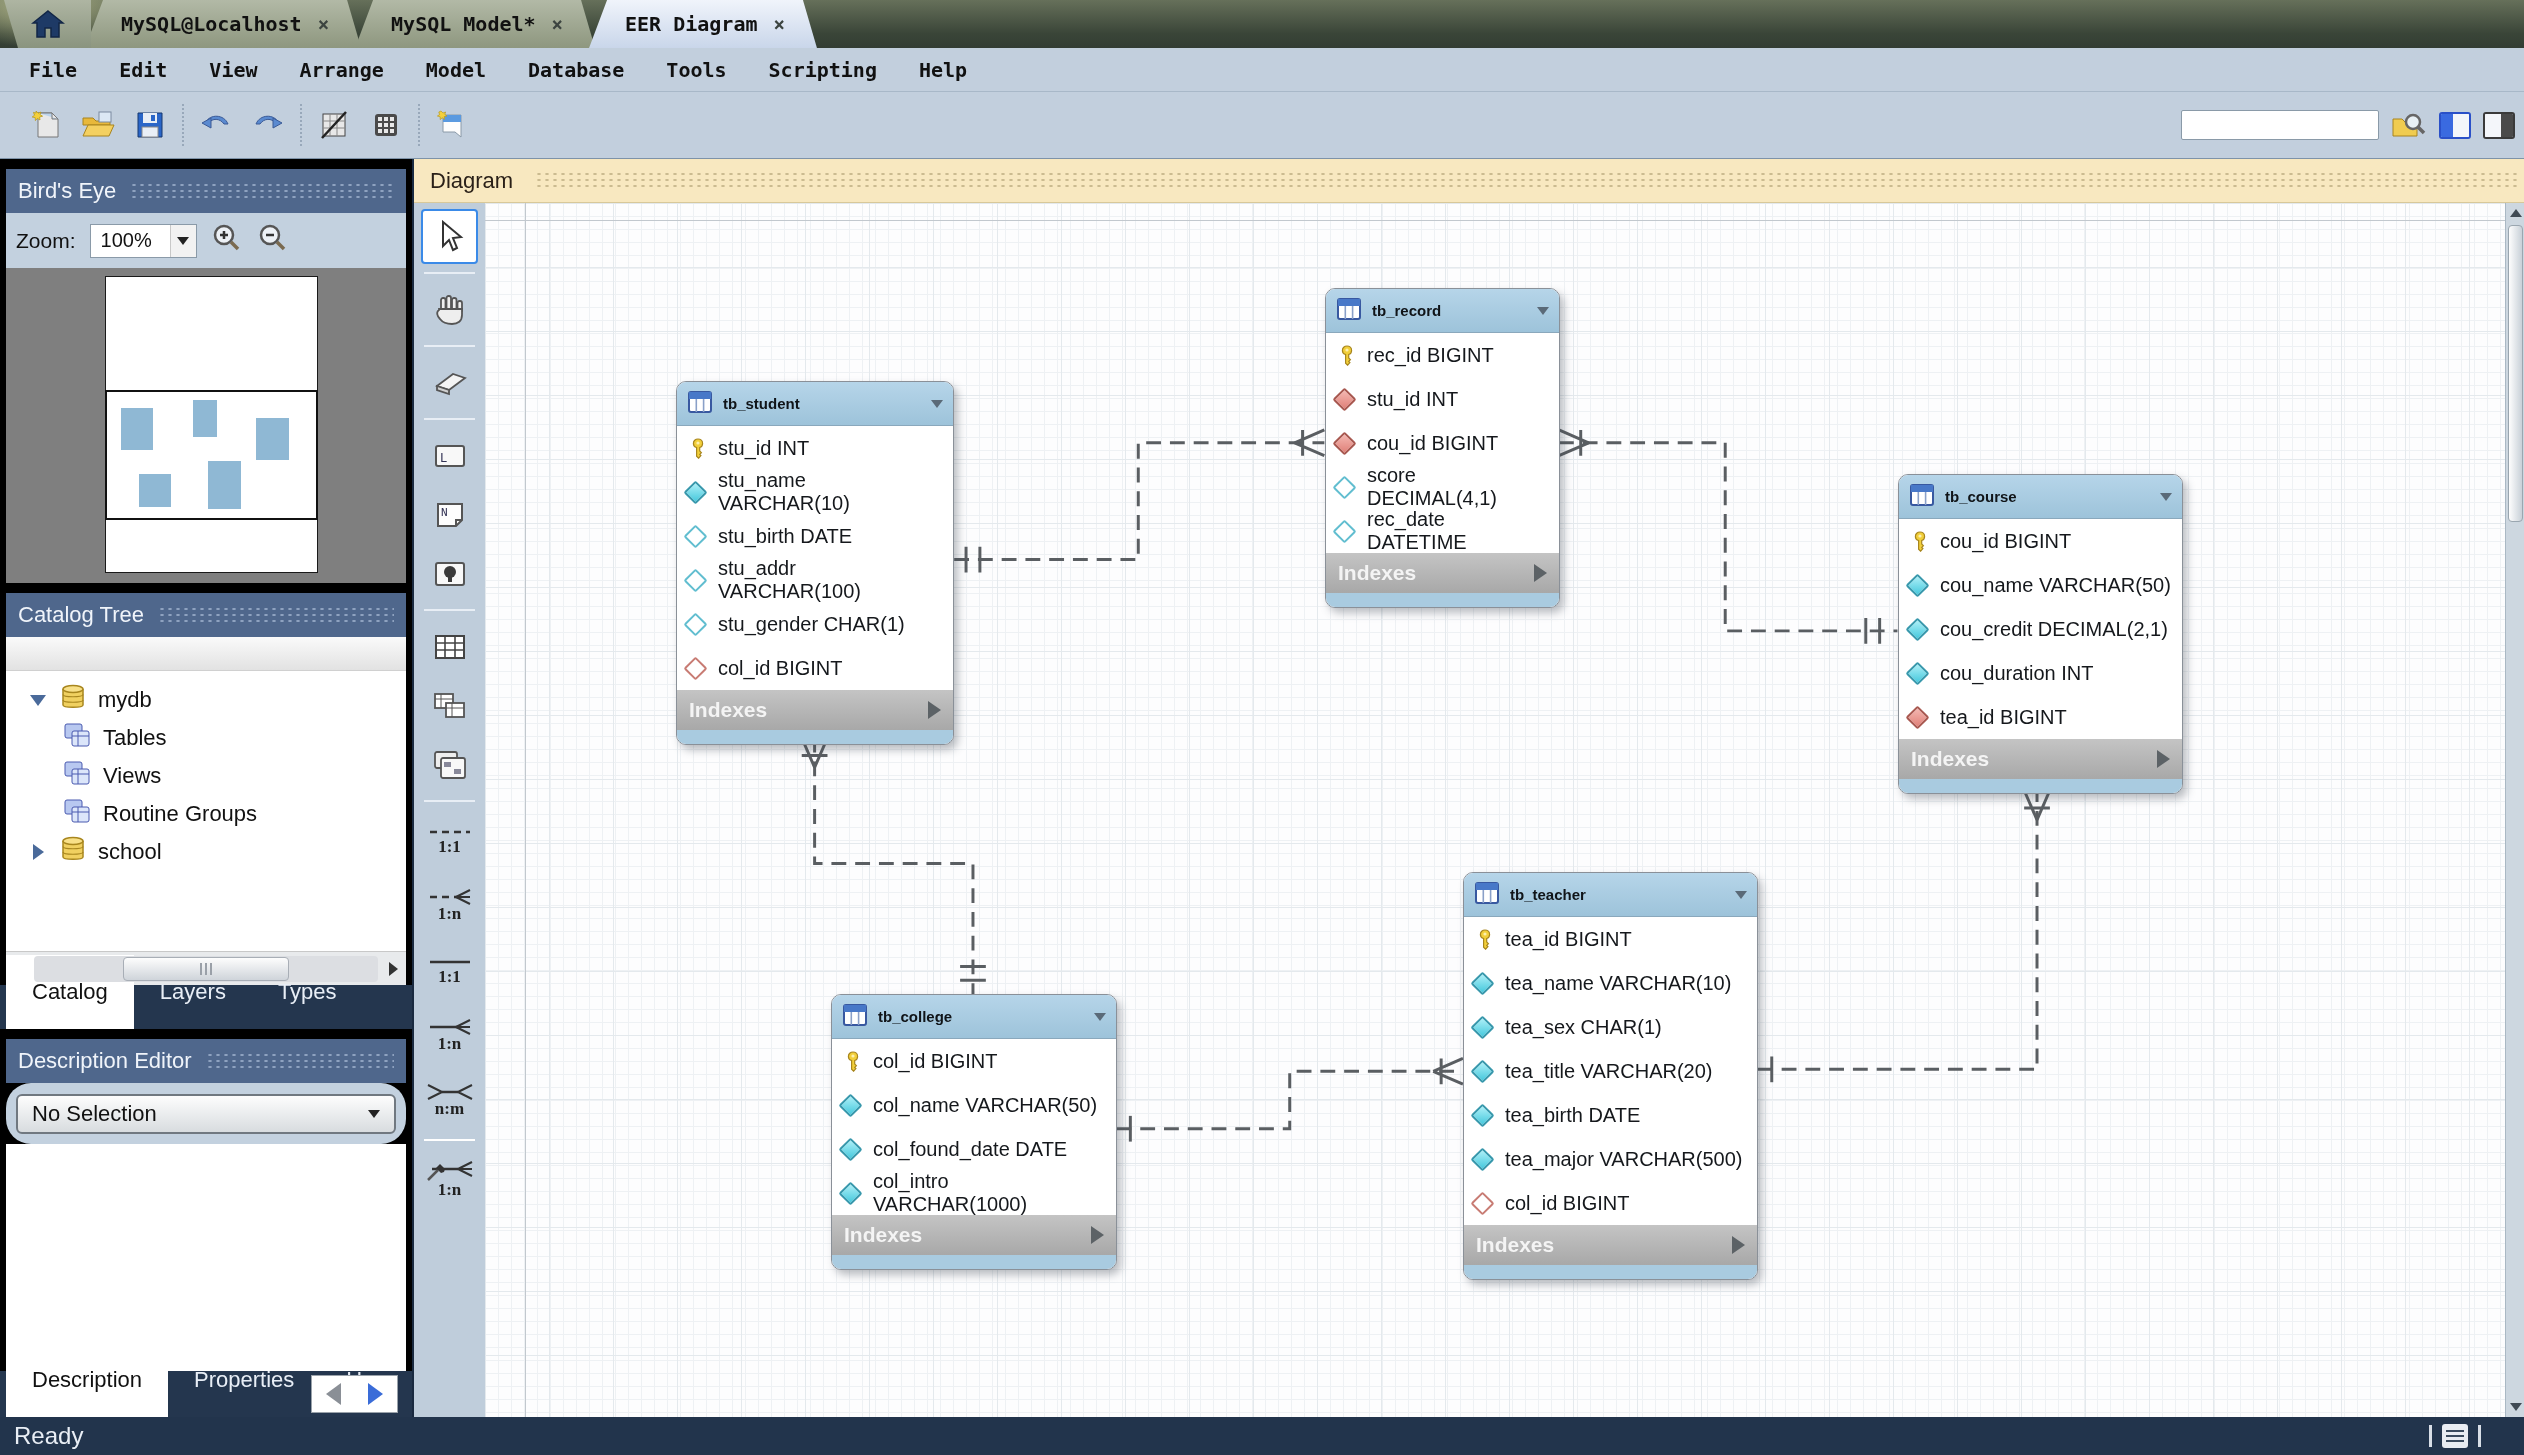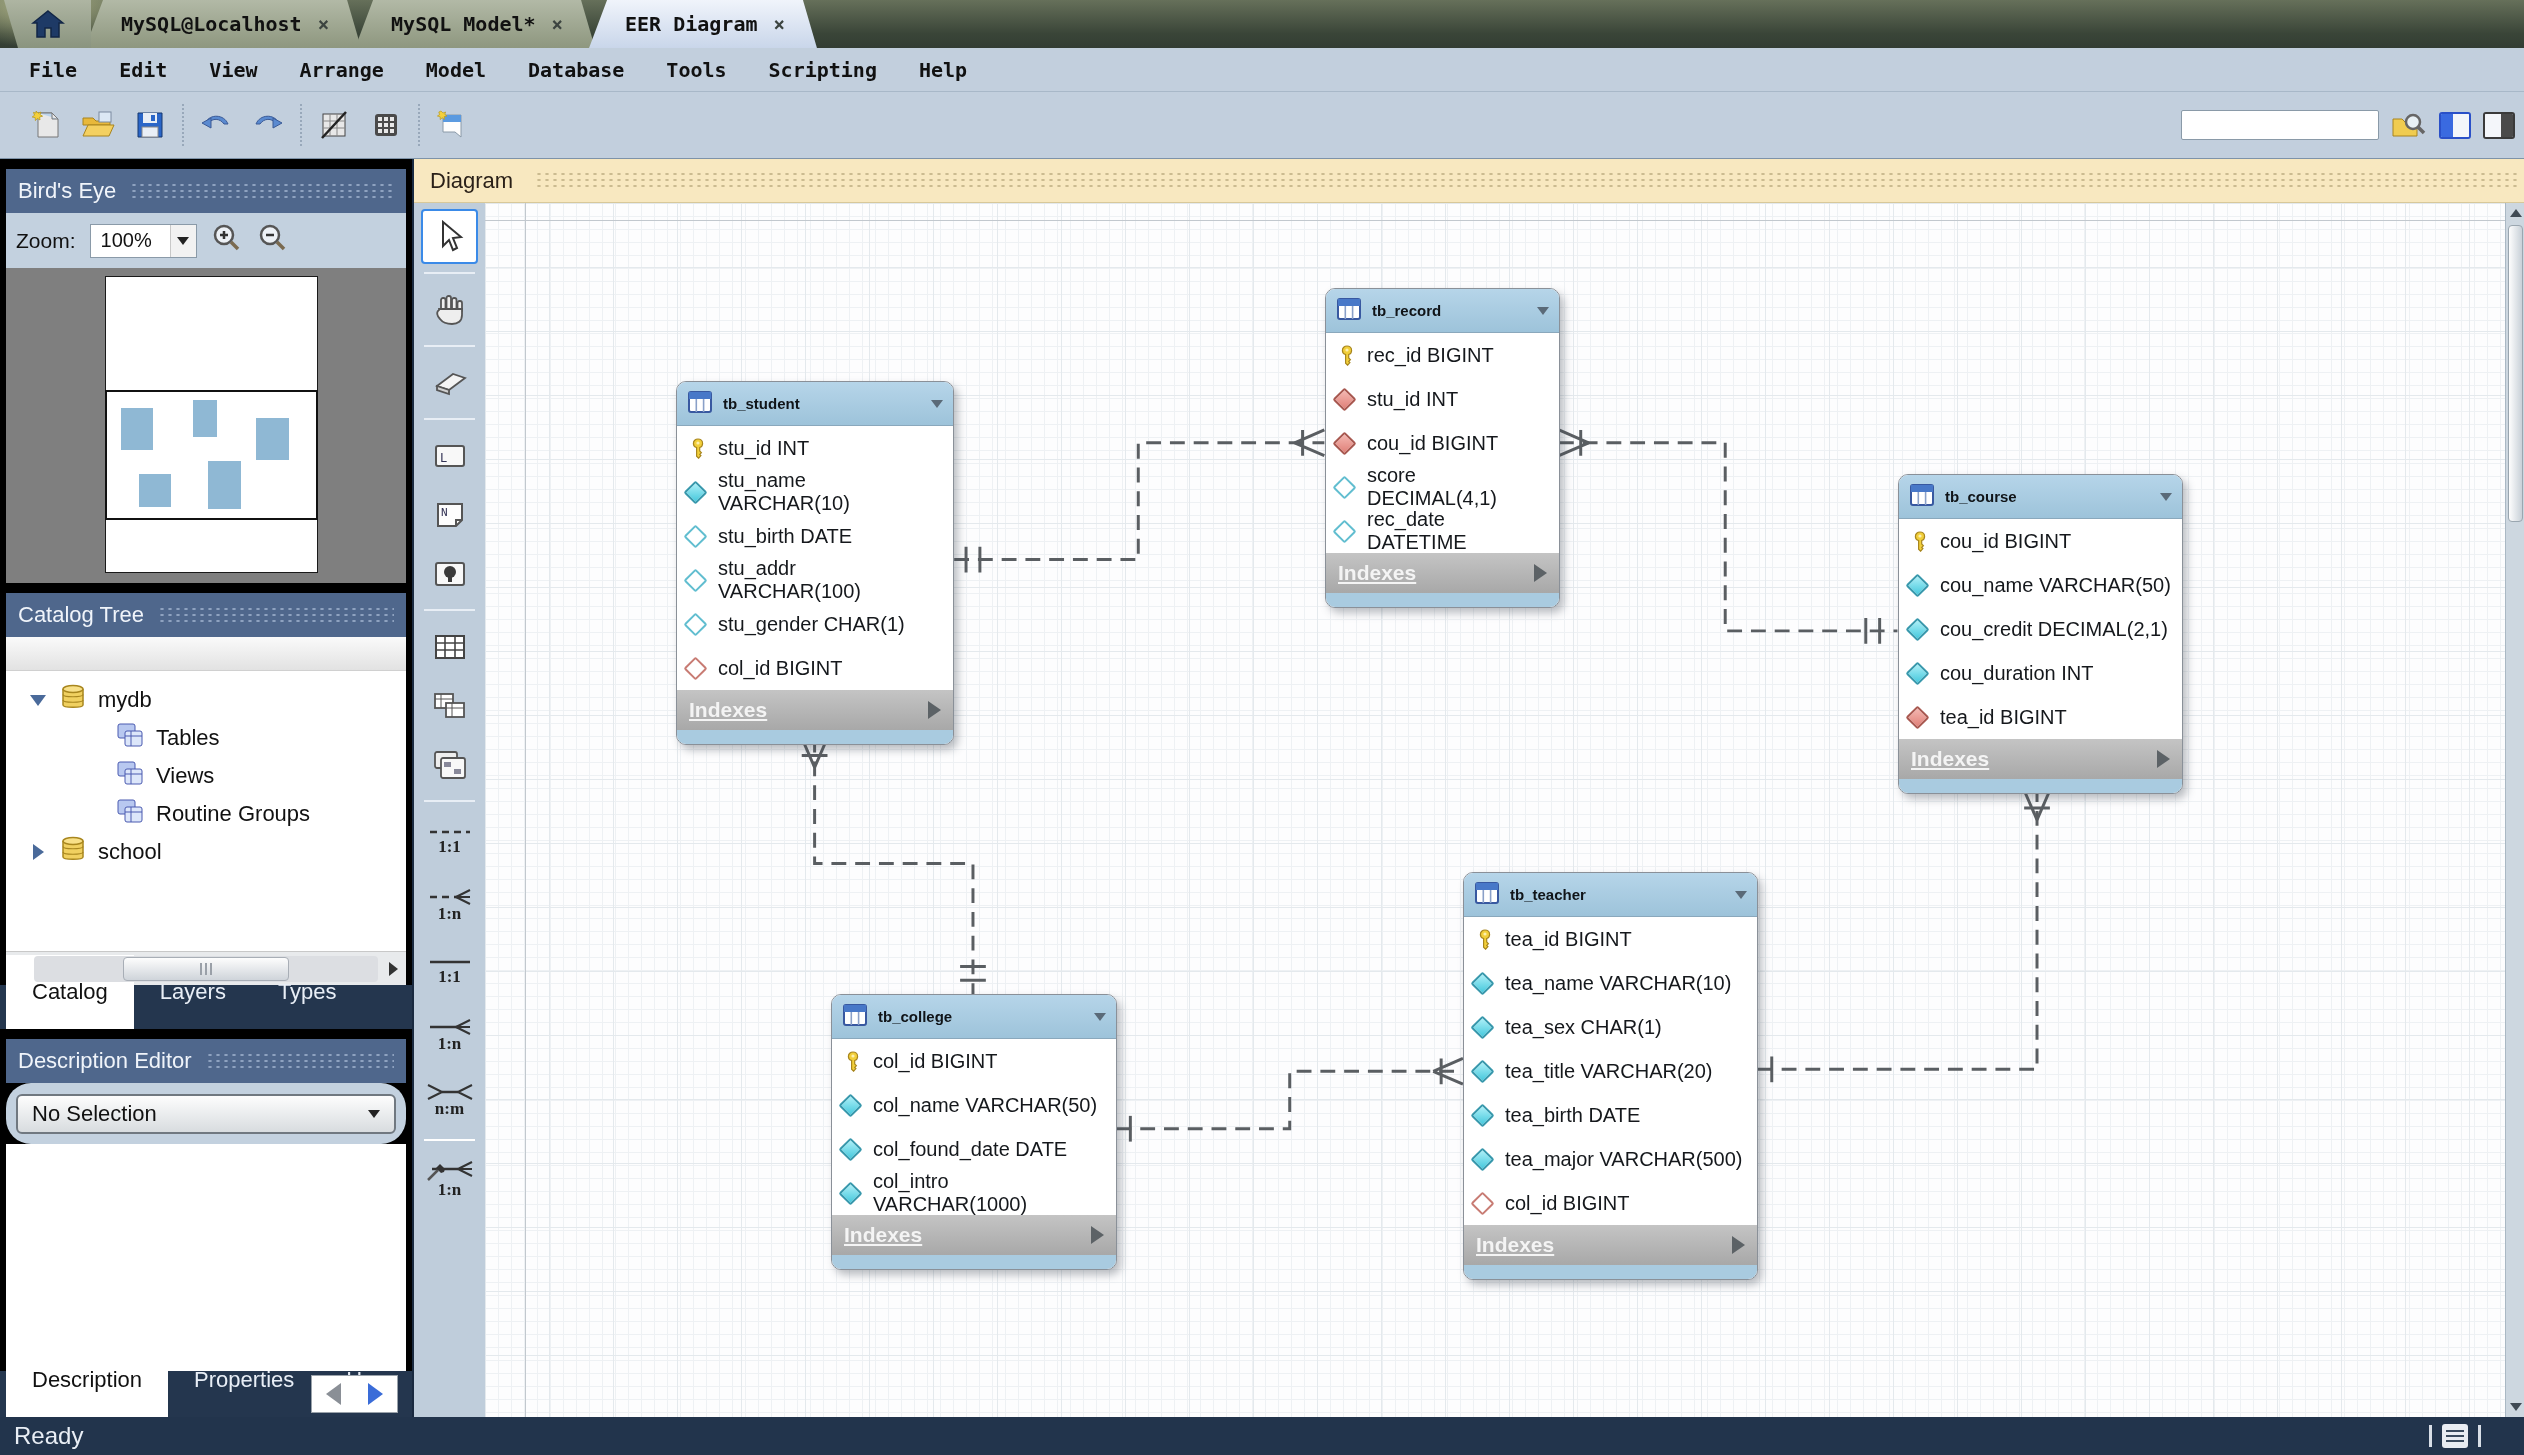--- a/index.html
+++ b/index.html
@@ -62,21 +62,21 @@
   .be-page{position:absolute;left:99px;top:8px;width:213px;height:297px;background:#fff;border:1px solid #1a1a1a;}
   .be-view{position:absolute;left:-1px;top:113px;width:213px;height:130px;border:2px solid #111;}
   .be-box{position:absolute;background:#8fb8d4;}
   .treearea{height:348px;margin:0 6px;background:#fff;display:flex;flex-direction:column;overflow:hidden;}
   .treehdr{height:34px;flex:0 0 34px;background:linear-gradient(#fafafa,#e2e2e2);border-bottom:1px solid #d0d0d0;}
   .tree{flex:1;padding-top:10px;}
   .trow{display:flex;align-items:center;height:38px;font-size:22px;gap:12px;}
   .trow .arr{width:20px;margin-left:22px;display:flex;justify-content:center;}
   .tri-r{width:0;height:0;border-top:8px solid transparent;border-bottom:8px solid transparent;border-left:11px solid #4a6a9a;}
   .tri-dn{width:0;height:0;border-left:8px solid transparent;border-right:8px solid transparent;border-top:11px solid #4a6a9a;}
-  .trow.child{padding-left:110px;}
+  .trow.child{padding-left:57px;}
   .hscroll{height:34px;flex:0 0 34px;background:#e8eaec;border-top:1px solid #c8c8c8;display:flex;align-items:center;}
   .hs-arr{flex:0 0 26px;display:flex;align-items:center;justify-content:center;}
   .hs-track{flex:1;height:26px;background:#dcdee2;border-radius:4px;margin:0 2px;position:relative;}
   .hs-thumb{position:absolute;left:26%;width:48%;top:1px;bottom:1px;border-radius:4px;
     background:linear-gradient(#fdfdfd,#cfd4da);border:1px solid #a8aeb6;
     display:flex;align-items:center;justify-content:center;gap:3px;}
   .grip{width:2px;height:12px;background:#9aa0a8;}
   .ptabs{height:44px;flex:0 0 44px;display:flex;align-items:flex-end;padding-left:6px;background:#24364e;}
   .ptab{padding:24px 26px;font-size:22px;color:#e8eef6;}
   .ptab.active{background:#fff;color:#111;}
@@ -127,21 +127,21 @@
   .tbl-name{font-weight:bold;font-size:15px;color:#101418;}
   .tbl-h .tri-d{margin-left:auto;border-top-color:#5a6a78;}
   .fld{height:44px;display:flex;align-items:center;gap:10px;padding:0 10px;font-size:20px;color:#15181c;}
   .f-ic{width:17px;height:17px;transform:rotate(45deg);border-radius:2px;flex:0 0 17px;margin-right:4px;}
   .f-req{background:linear-gradient(135deg,#aef0f8,#45c8dc);border:2px solid #3898ac;}
   .f-opt{background:#fff;border:2px solid #62bed0;}
   .f-fkreq{background:linear-gradient(135deg,#f4b8b2,#e08078);border:2px solid #a85850;}
   .f-fkopt{background:#fff;border:2px solid #c87c74;}
   .keywrap{width:21px;flex:0 0 21px;display:flex;justify-content:center;}
   .tbl-i{height:40px;background:linear-gradient(#c4c4c4,#a8a8a8);display:flex;align-items:center;
-    padding:0 12px;color:#f4f4f4;font-weight:bold;font-size:21px;text-decoration:underline;}
+    padding:0 12px;color:#f4f4f4;font-weight:bold;font-size:21px;}
   .tbl-i .iarr{margin-left:auto;width:0;height:0;border-top:9px solid transparent;border-bottom:9px solid transparent;border-left:13px solid #5c6266;}
   .tbl-f{height:14px;background:#a9cbe0;}
 
   .vscroll{position:absolute;right:0;top:0;bottom:0;width:20px;background:#cdd7e0;border-left:1px solid #aab8c4;}
   .vs-arr{position:absolute;left:0;right:0;height:20px;display:flex;align-items:center;justify-content:center;}
   .vs-thumb{position:absolute;left:2px;right:2px;top:22px;height:297px;border-radius:4px;
     background:linear-gradient(90deg,#fdfdfd,#c8d0d8);border:1px solid #9aa6b0;}
   .tri-u3{width:0;height:0;border-left:6px solid transparent;border-right:6px solid transparent;border-bottom:8px solid #404a54;}
   .tri-d3{width:0;height:0;border-left:6px solid transparent;border-right:6px solid transparent;border-top:8px solid #404a54;}
 

